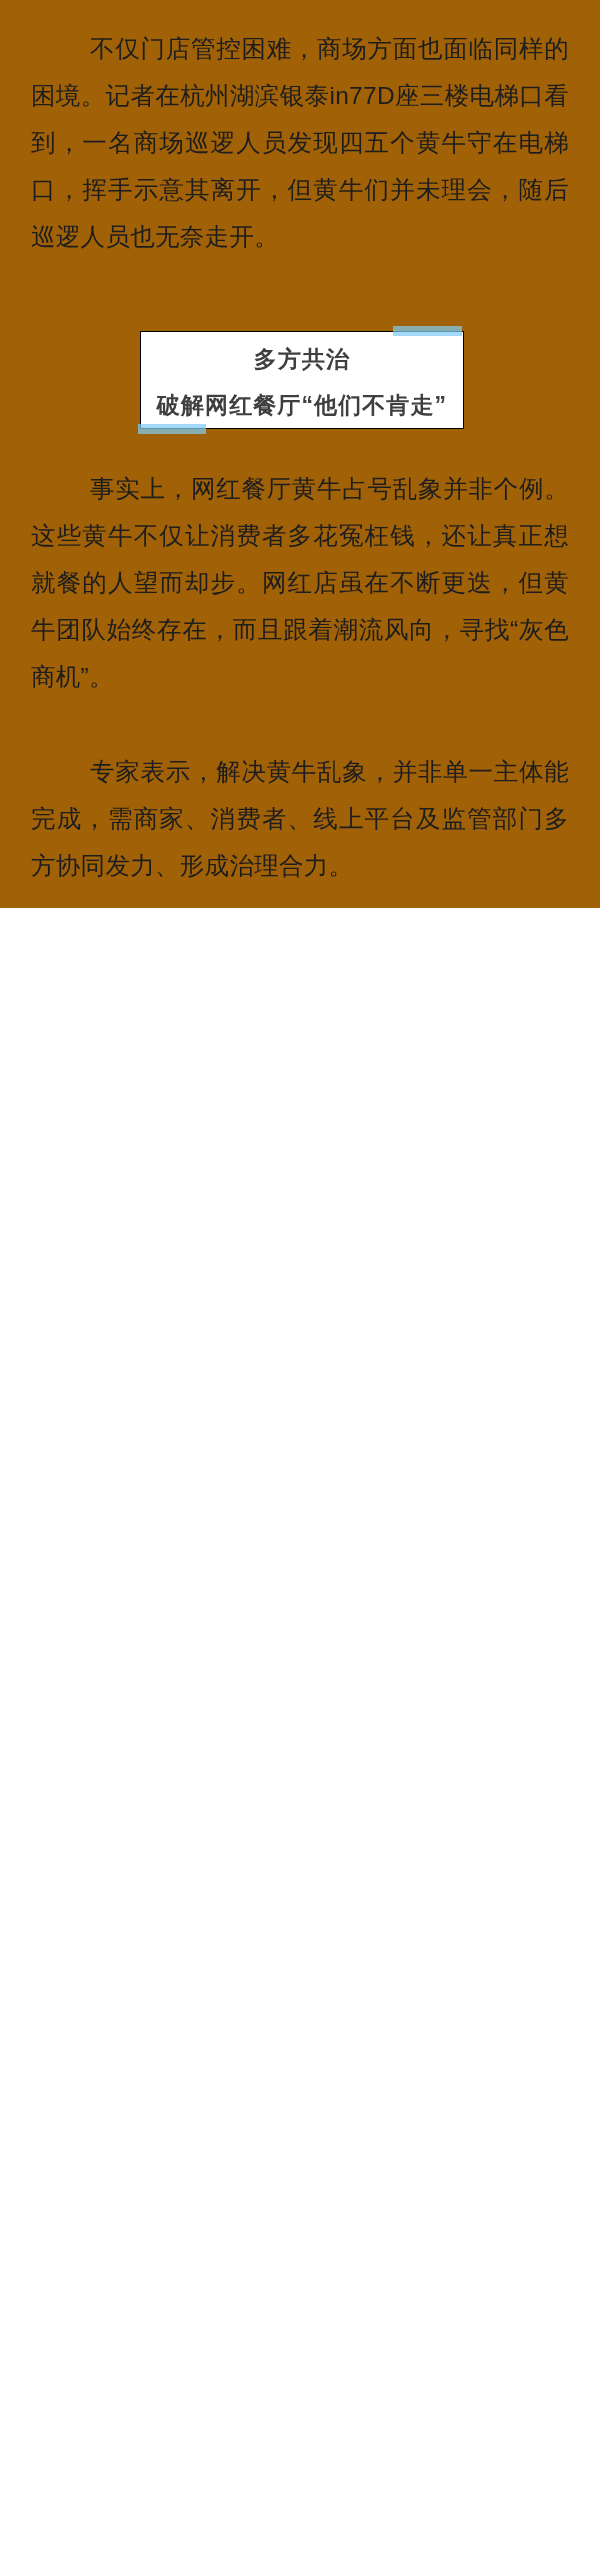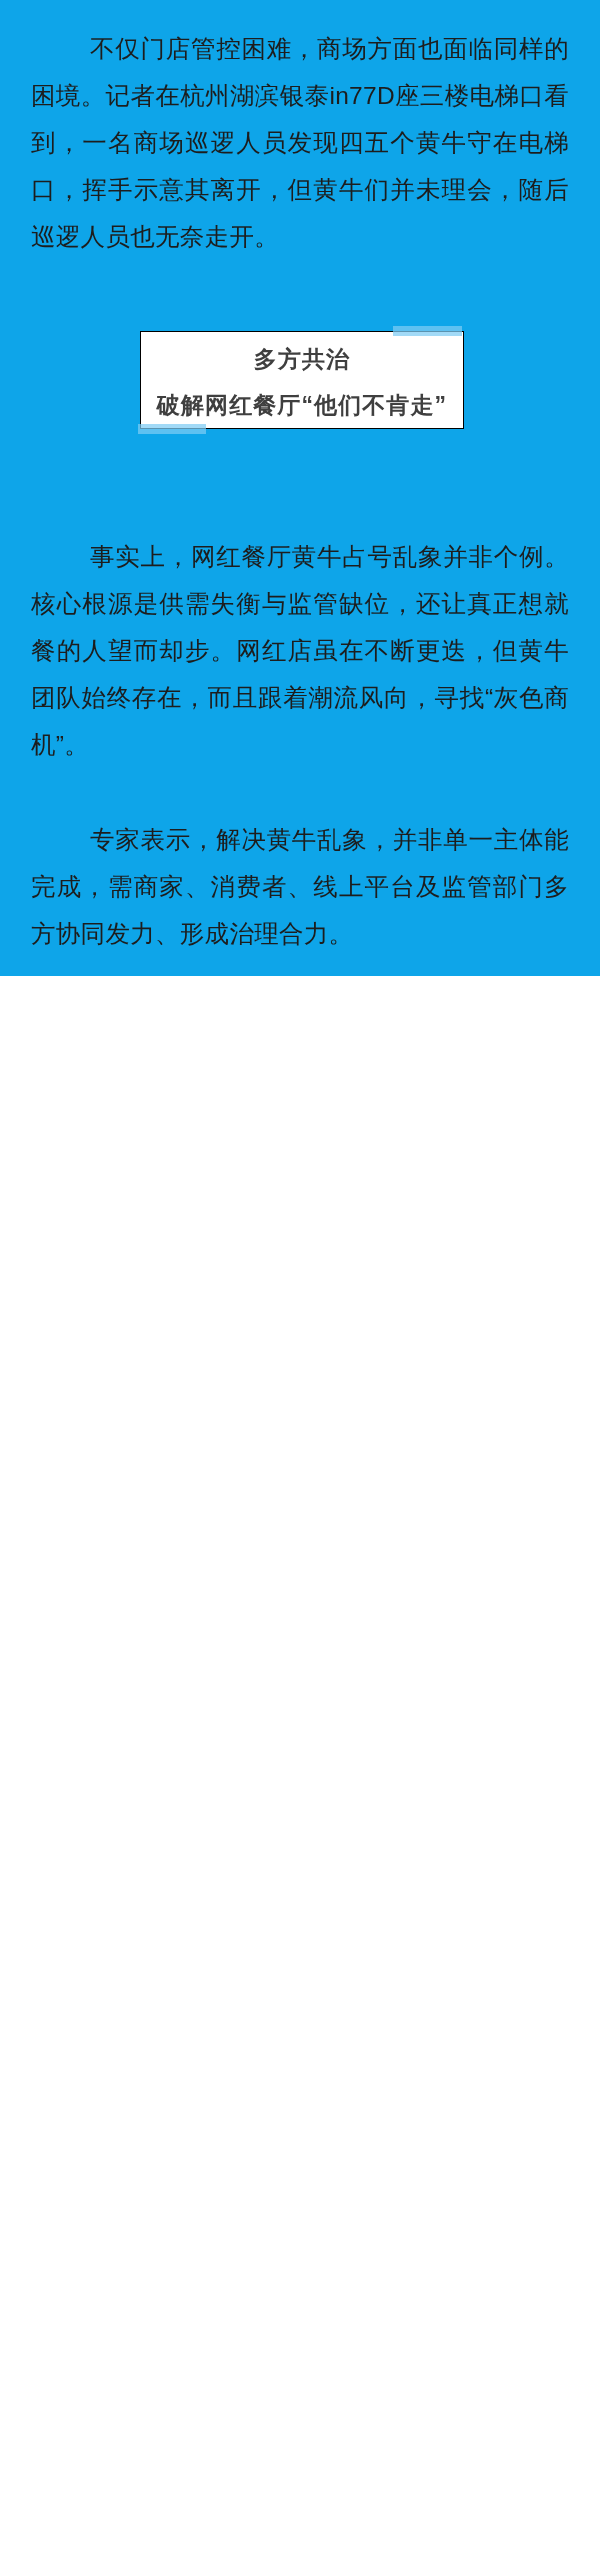--- a/index.html
+++ b/index.html
@@ -8,39 +8,39 @@
     background: #ffffff;
   }
   body {
     width: 600px;
     font-family: "Liberation Sans", "DejaVu Sans", sans-serif;
   }
   .article {
     width: 600px;
     box-sizing: border-box;
     padding: 25px 31px 19px 31px;
-    background: #0ea5e9;
+    background: #a16207;
   }
   p.para {
     margin: 0 0 48px 0;
     font-size: 24.5px;
     line-height: 47px;
     color: #1d1d1d;
     text-align: justify;
     text-indent: 59px;
     letter-spacing: 0.3px;
     word-break: break-all;
   }
   p.para:last-child {
     margin-bottom: 0;
   }
   .box-wrap {
     position: relative;
     width: 320px;
-    margin: 71px auto 104px auto;
+    margin: 71px auto 36px auto;
   }
   .section-box {
     box-sizing: border-box;
     width: 324px;
     border: 1.7px solid #000000;
     padding: 4.4px 0 0 0;
     text-align: center;
     background: #ffffff;
   }
   .box-line {
@@ -79,20 +79,20 @@
 
   <div class="box-wrap">
     <div class="accent accent-tr"></div>
     <div class="accent accent-bl"></div>
     <div class="section-box">
       <div class="box-line">多方共治</div>
       <div class="box-line">破解网红餐厅“他们不肯走”</div>
     </div>
   </div>
 
-  <p class="para">事实上，网红餐厅黄牛占号乱象并非个例。核心根源是供需失衡与监管缺位，还让真正想就餐的人望而却步。网红店虽在不断更迭，但黄牛团队始终存在，而且跟着潮流风向，寻找“灰色商机”。</p>
+  <p class="para">事实上，网红餐厅黄牛占号乱象并非个例。这些黄牛不仅让消费者多花冤枉钱，还让真正想就餐的人望而却步。网红店虽在不断更迭，但黄牛团队始终存在，而且跟着潮流风向，寻找“灰色商机”。</p>
 
 
 
   <p class="para">专家表示，解决黄牛乱象，并非单一主体能完成，需商家、消费者、线上平台及监管部门多方协同发力、形成治理合力。</p>
 
 </div>
 
 
 </body></html>

